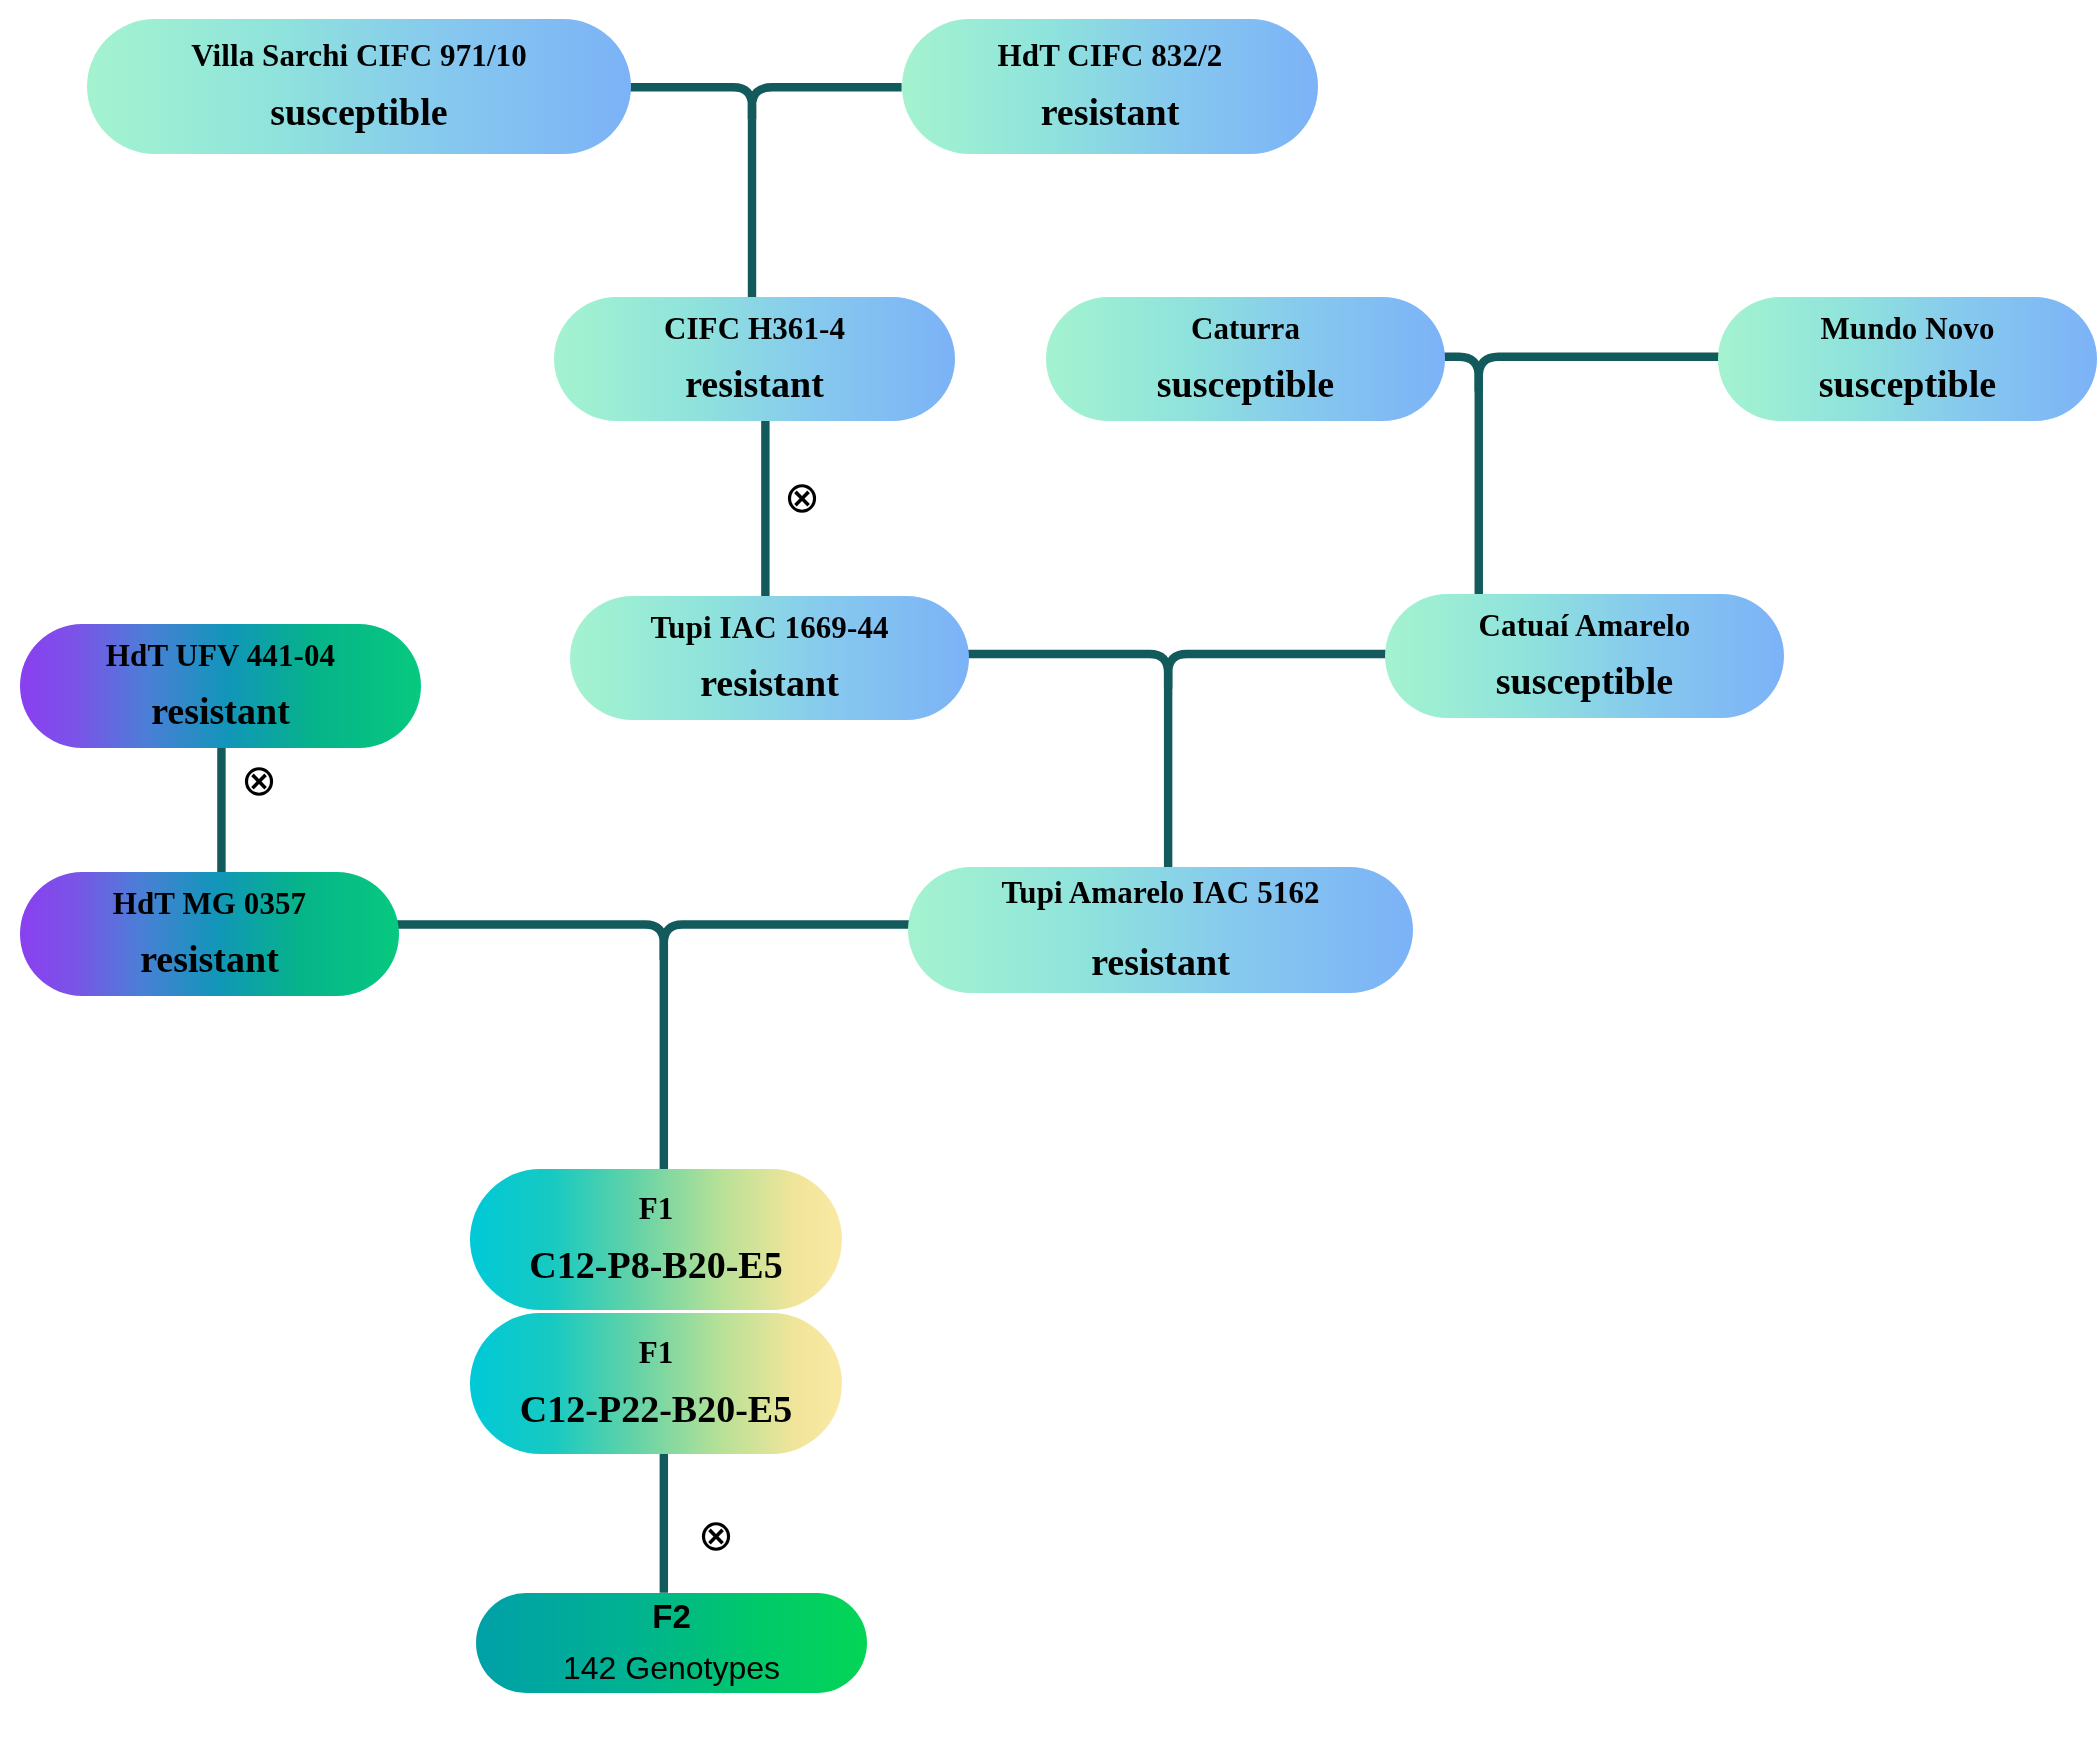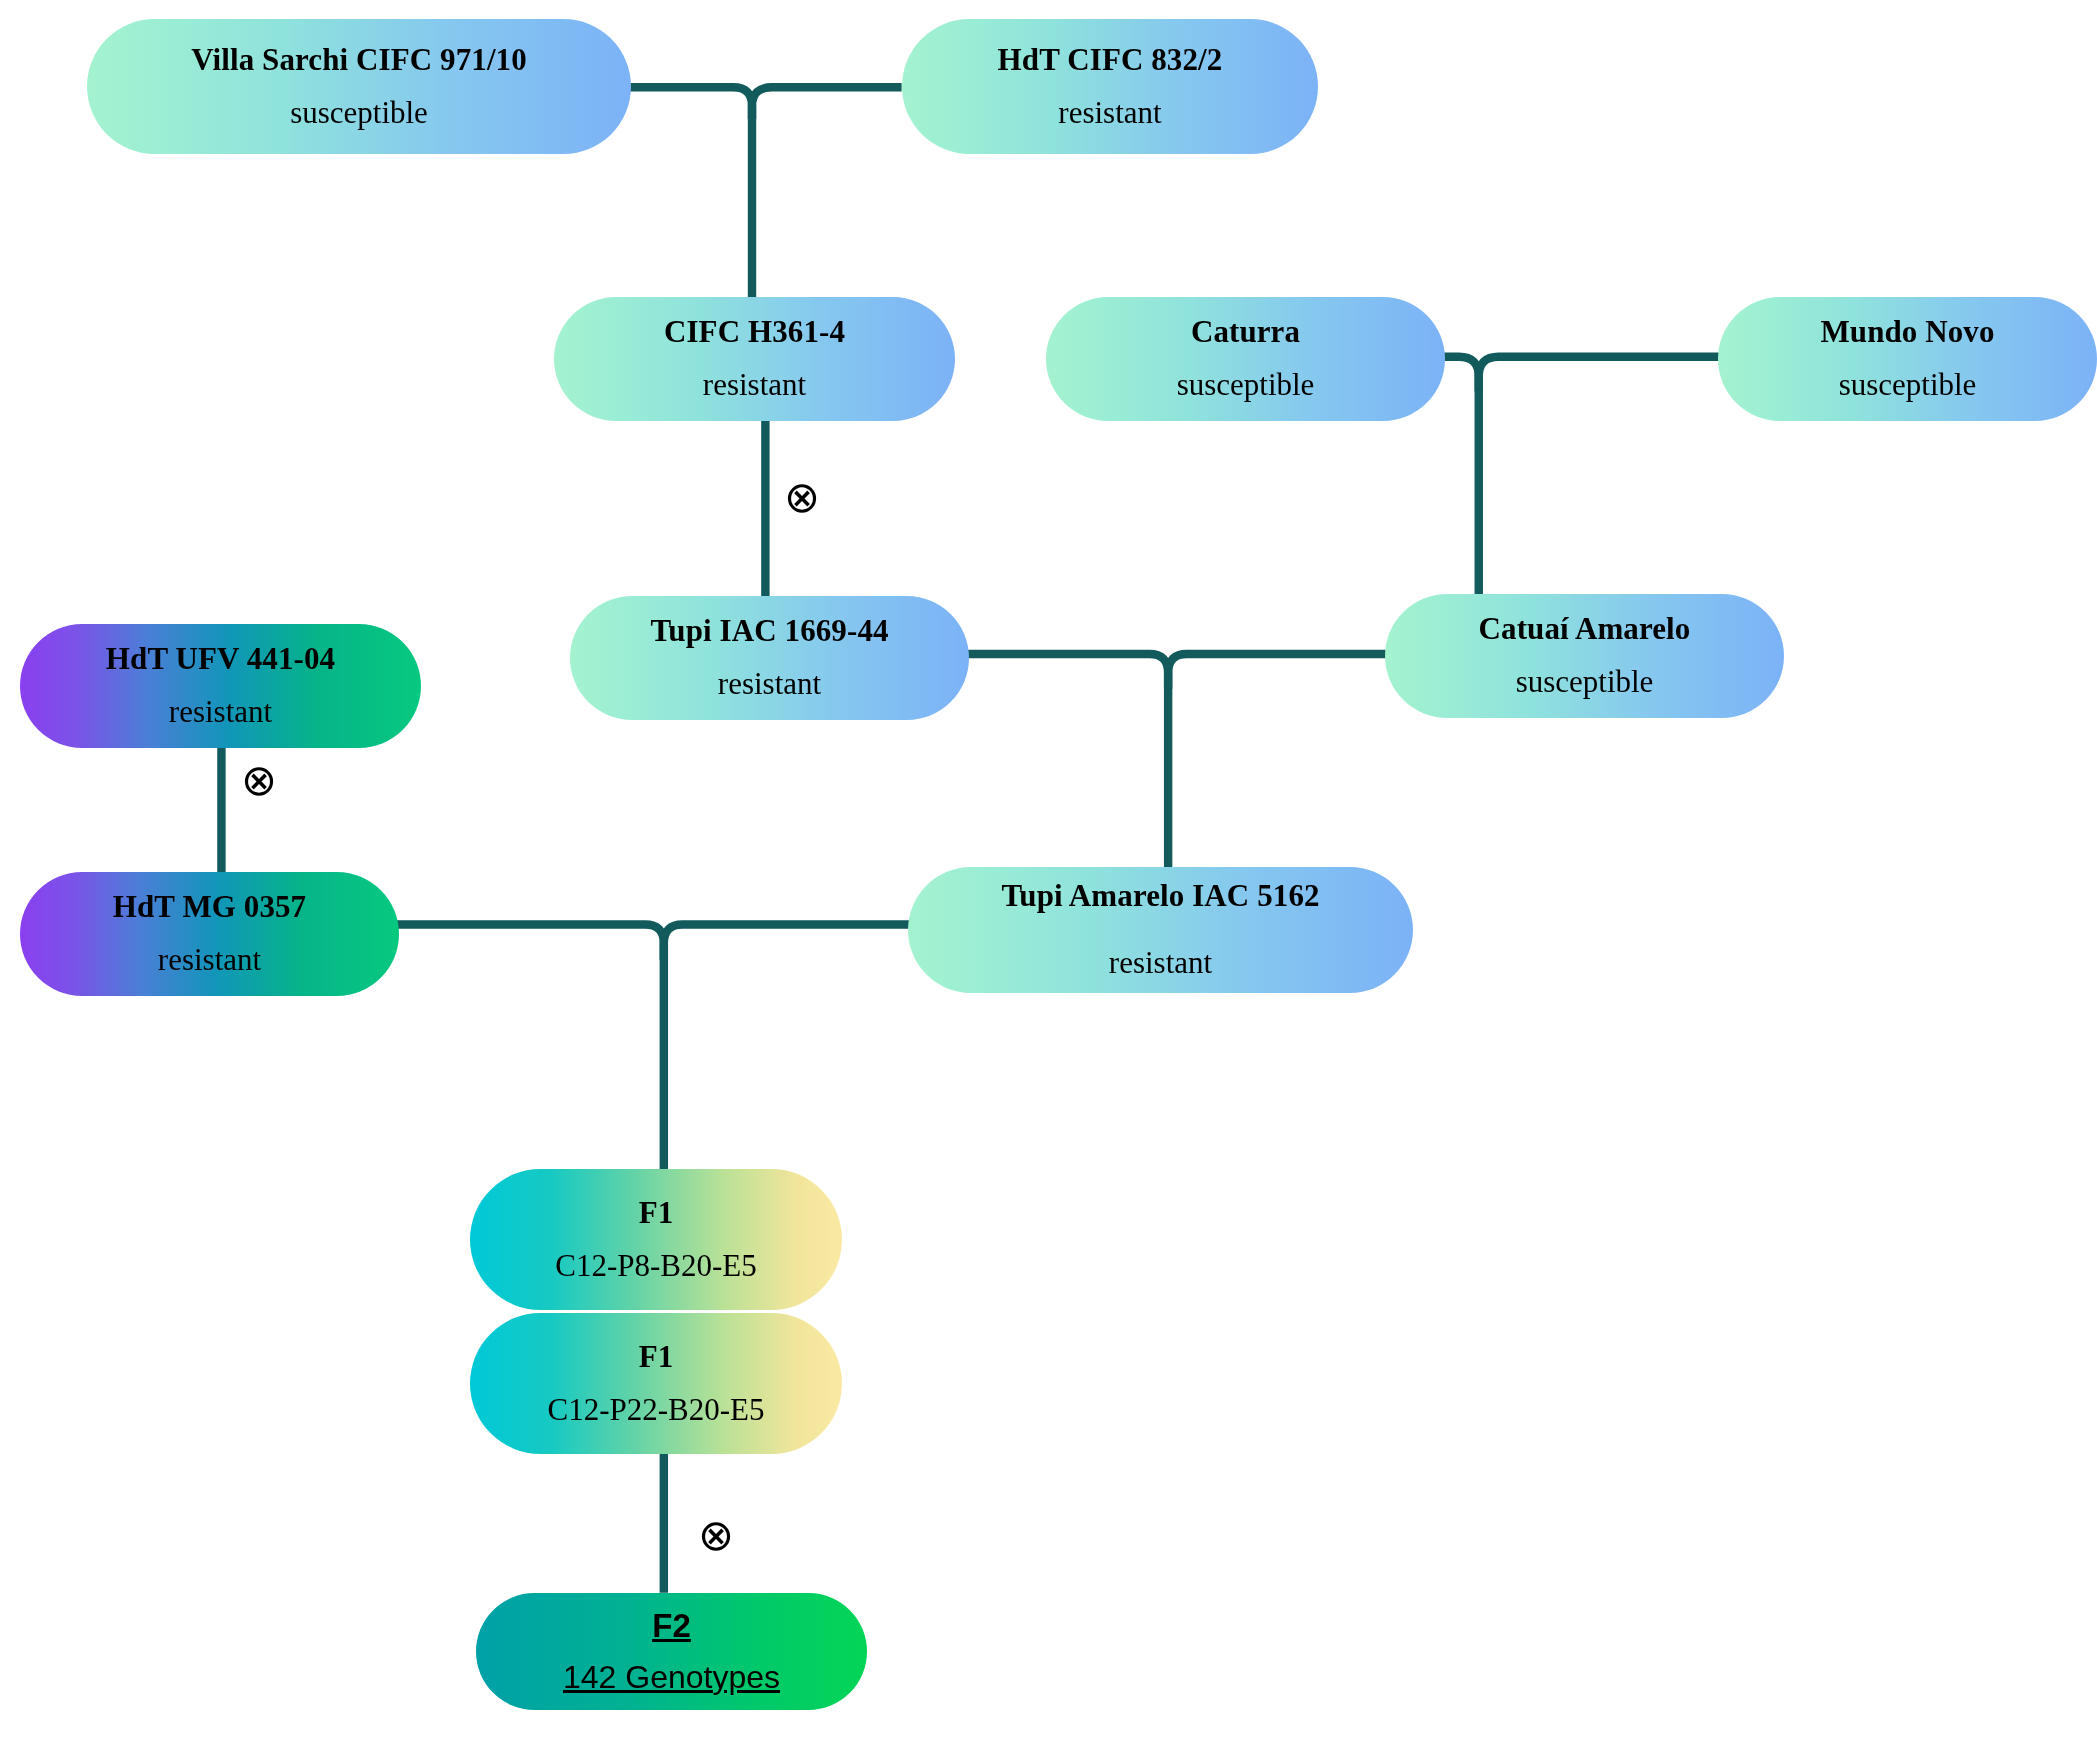--- a/index.html
+++ b/index.html
@@ -26,22 +26,22 @@
     padding:5px 15px;
   }
   .node .t1{
     font-weight:bold;
     font-size:31px;
     letter-spacing:0.1px;
     white-space:nowrap;
     text-align:center;
   }
   .node .t2{
-    font-weight:normal;
-    font-size:31px;
+    font-weight:bold;
+    font-size:38px;
     margin-top:20px;
     white-space:nowrap;
   }
   
   .pal-bluegreen{
     background:linear-gradient(90deg,#a4f2cf 0%,#9ff0d2 8%,#8fe3dc 35%,#86c9ee 65%,#7cb2f7 100%);
   }
   
   .pal-purplegreen{
     background:linear-gradient(90deg,#8a3ff0 0%,#7b53e8 14%,#4a7fd6 32%,#1196b9 52%,#06b489 74%,#07c97f 100%);
@@ -154,21 +154,21 @@
   <div class="node pal-cyanyellow" style="left:470px;top:1169px;width:372px;height:141px;">
     <span class="t1">F1</span>
     <span class="t2">C12-P8-B20-E5</span>
   </div>
 
   <div class="node pal-cyanyellow" style="left:470px;top:1313px;width:372px;height:141px;">
     <span class="t1">F1</span>
     <span class="t2">C12-P22-B20-E5</span>
   </div>
 
-  <div class="node sans pal-tealgreen" style="left:476px;top:1593px;width:391px;height:117px;text-decoration:underline;">
+  <div class="node sans pal-tealgreen" style="left:476px;top:1593px;width:391px;height:100px;">
     <span class="t1">F2</span>
     <span class="t2">142 Genotypes</span>
   </div>
 
   <span class="xsym" style="left:784px;top:476px;">⊗</span>
 
   <span class="xsym" style="left:241px;top:759px;">⊗</span>
 
   <span class="xsym" style="left:698px;top:1514px;">⊗</span>
 

